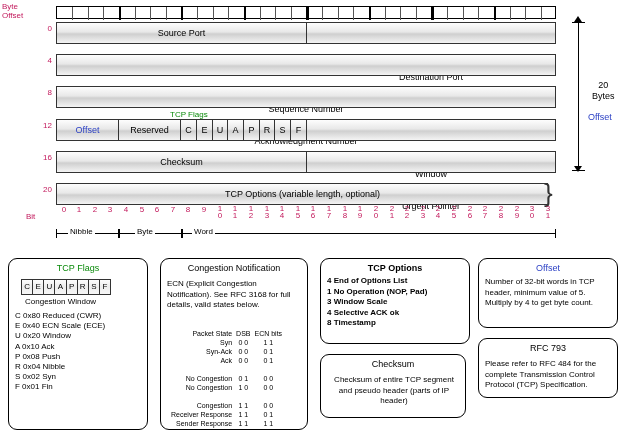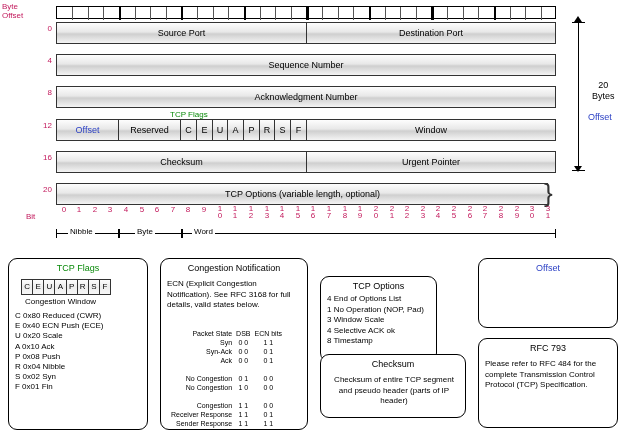--- a/index.html
+++ b/index.html
@@ -51,21 +51,21 @@
     border:1px solid #333;
     background: linear-gradient(to bottom, #fdfdfd 0%, #e8e8e8 45%, #cfcfcf 55%, #f4f4f4 100%);
     text-align: center;
   }
   .cell {
     position:absolute; top:0; height:100%;
     display:flex; align-items:center; justify-content:center;
     font-size:9px; color:#000;
     border-right:1px solid #333;
   }
-  .cell.last { border-right:none; }
+  .cell.last { border-right:none;margin-top:44px; }
 
   
   .optrow {
     position:absolute; left:56px; width:492px; height:22px;
     border:1px solid #333; border-right:none;
     background: linear-gradient(to bottom, #fdfdfd 0%, #e8e8e8 45%, #cfcfcf 55%, #f4f4f4 100%);
     display:flex; align-items:center; justify-content:center;
   }
   .brace {
     position:absolute; left:544px; top:182px; font-size:26px; line-height:22px; color:#333;
@@ -308,22 +308,22 @@
       <div>U</div>
       <div>A</div>
       <div>P</div>
       <div>R</div>
       <div>S</div>
       <div>F</div>
     </div>
     <div class="cw-label">Congestion Window</div>
     <div class="flaglist" style="top:52px">
       <div>C  0x80 Reduced (CWR)</div>
-      <div>E  0x40 ECN Push (ECE)</div>
-      <div>U  0x20 Scale</div>
+      <div>E  0x40 ECN Scale (ECE)</div>
+      <div>U  0x20 Window</div>
       <div>A  0x10 Ack</div>
       <div>P  0x08 Push</div>
       <div>R  0x04 Nibble</div>
       <div>S  0x02 Syn</div>
       <div>F  0x01 Fin</div>
     </div>
   </div>
 
   <div class="panel" style="left:160px; top:258px; width:148px; height:172px;">
     <div class="panel-title">Congestion Notification</div>
@@ -384,38 +384,39 @@
         <tr>
           <td class="r">Sender Response</td>
           <td class="c">1 1</td>
           <td class="c">1 1</td>
         </tr>
       </tbody>
         </table>
     </div>
   </div>
 
-  <div class="panel" style="left:320px; top:276px; width:117px; height:86px;">
+  <div class="panel" style="left:320px; top:258px; width:150px; height:86px;font-weight:bold;">
     <div class="panel-title">TCP Options</div>
     <div class="panel-body" style="top:17px">
       <div>4 End of Options List</div>
       <div>1 No Operation (NOP, Pad)</div>
       <div>3 Window Scale</div>
       <div>4 Selective ACK ok</div>
       <div>8 Timestamp</div>
     </div>
   </div>
 
   <div class="panel" style="left:320px; top:354px; width:146px; height:64px;">
     <div class="panel-title">Checksum</div>
     <div class="panel-body" style="top:20px; text-align:center;">Checksum of entire TCP segment and pseudo header (parts of IP header)</div>
   </div>
 
   <div class="panel" style="left:478px; top:258px; width:140px; height:70px;">
     <div class="panel-title blue">Offset</div>
-  </div>
-
-  <div class="panel" style="left:478px; top:338px; width:140px; height:90px;">
+    <div class="panel-body" style="top:18px">Number of 32-bit words in TCP header, minimum value of 5.  Multiply by 4 to get byte count.</div>
+  </div>
+
+  <div class="panel" style="left:478px; top:338px; width:140px; height:60px;">
     <div class="panel-title">RFC 793</div>
     <div class="panel-body" style="top:20px">Please refer to RFC 484 for the complete Transmission Control Protocol (TCP) Specification.</div>
   </div>
 
 </div>
 
 </body></html>

